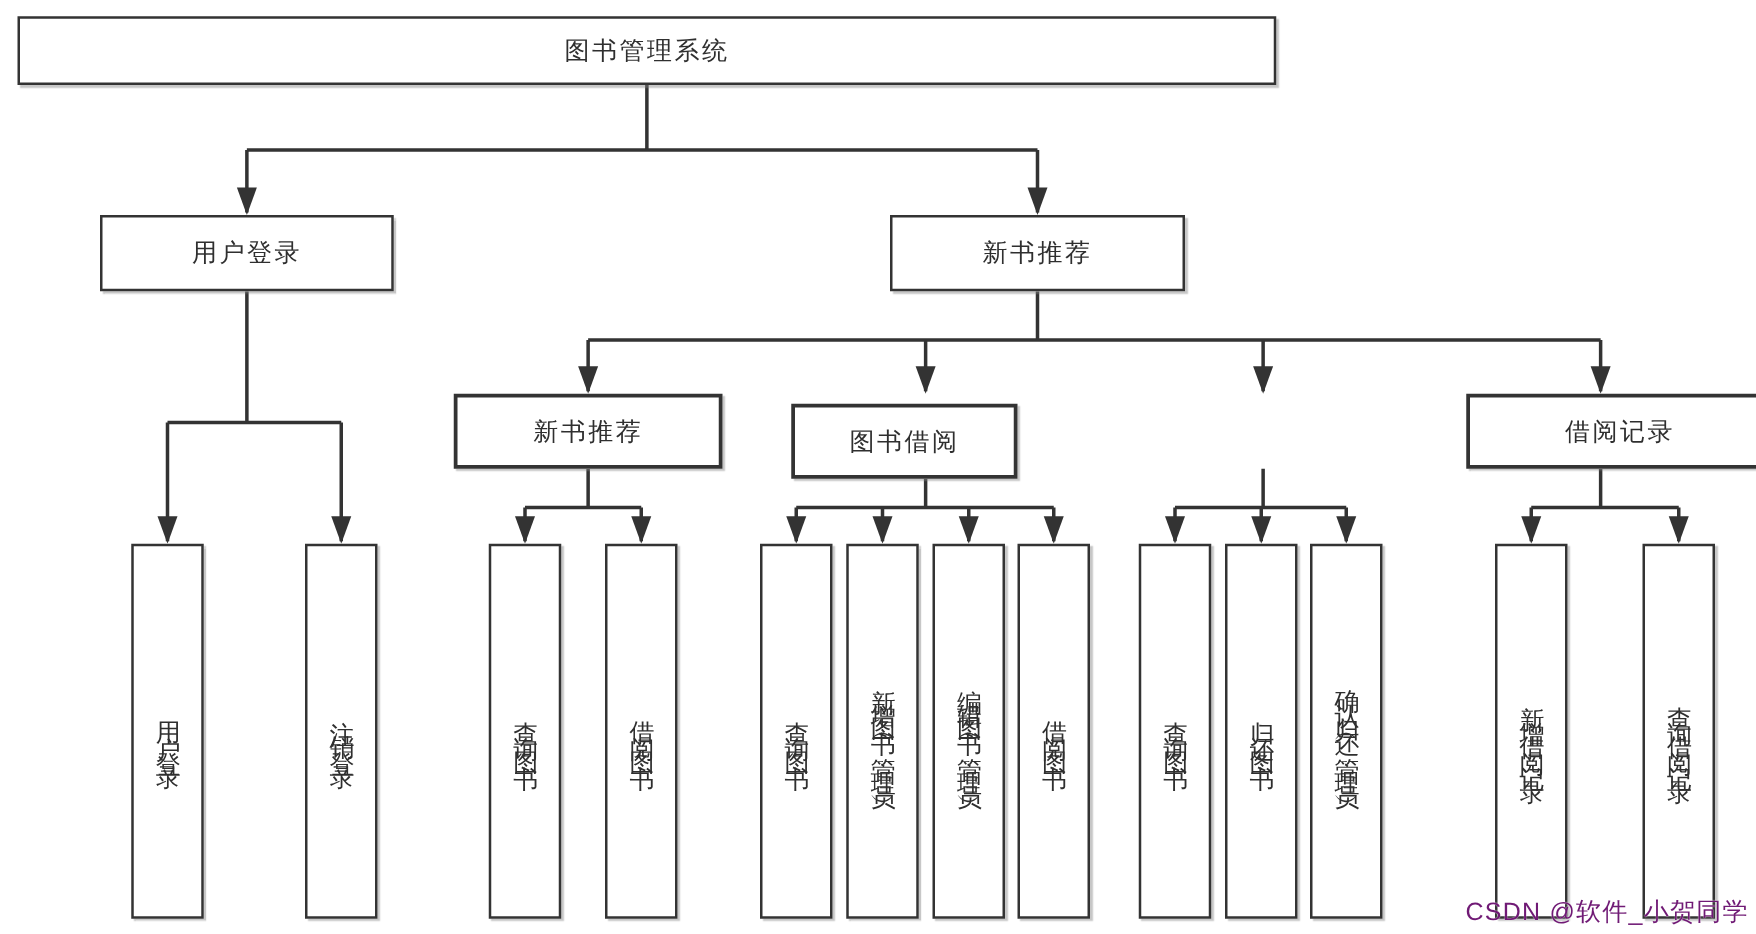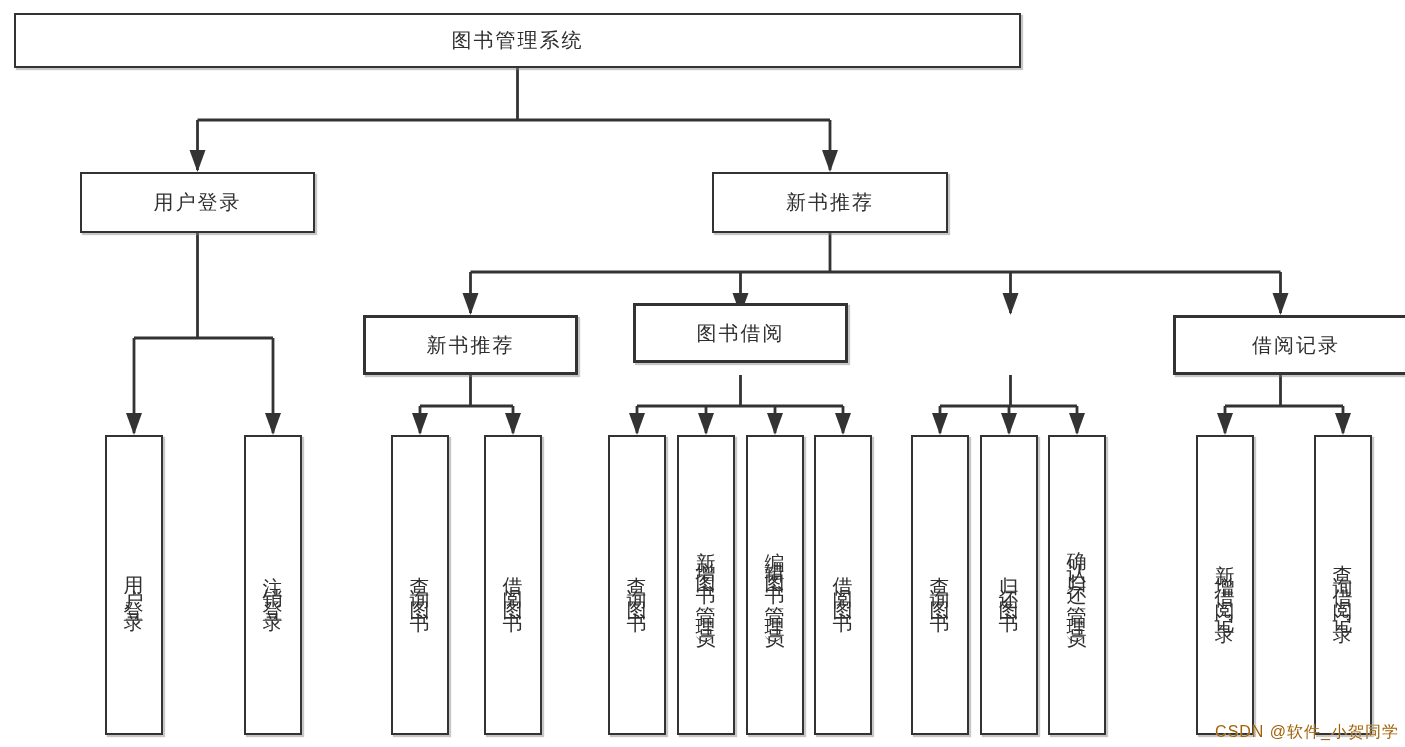--- a/index.html
+++ b/index.html
@@ -17,21 +17,21 @@
   .lvl-root{border-width:2px;}
   .lvl-section{border-width:3px;}
   .leaf{border-width:2px;}
   .vlabel{
     writing-mode:vertical-rl;text-orientation:mixed;
     font-size:20px;letter-spacing:12px;line-height:1;white-space:nowrap;
   }
   .vlabel.long{letter-spacing:11px;}
   .watermark{
     position:absolute;right:6px;bottom:4px;
-    font-size:16px;letter-spacing:1px;color:#a16207;white-space:nowrap;
+    font-size:20px;letter-spacing:1px;color:#701a75;white-space:nowrap;
     text-shadow:0 0 1px #ffffff;
   }
 </style>
 </head>
 <body>
 
 <div id="canvas">
 
   <svg id="wires" viewBox="0 0 1405 747" xmlns="http://www.w3.org/2000/svg">
     <g stroke="#333333" stroke-width="2.8" fill="none">
@@ -80,21 +80,21 @@
   <div class="node" style="left:80px;top:172px;width:235px;height:61px">
     <span class="hlabel">用户登录</span>
   </div>
   <div class="node" style="left:712px;top:172px;width:236px;height:61px">
     <span class="hlabel">新书推荐</span>
   </div>
 
   <div class="node lvl-section" style="left:363px;top:315px;width:215px;height:60px">
     <span class="hlabel">新书推荐</span>
   </div>
-  <div class="node lvl-section" style="left:633px;top:303px;width:215px;height:60px">
+  <div class="node lvl-section" style="left:633px;top:323px;width:181px;height:60px">
     <span class="hlabel">图书借阅</span>
   </div>
   <div class="node lvl-section" style="left:1173px;top:315px;width:246px;height:60px">
     <span class="hlabel">借阅记录</span>
   </div>
 
   <div class="node leaf" style="left:105px;top:435px;width:58px;height:300px">
     <span class="vlabel">用户登录</span>
   </div>
   <div class="node leaf" style="left:244px;top:435px;width:58px;height:300px">

